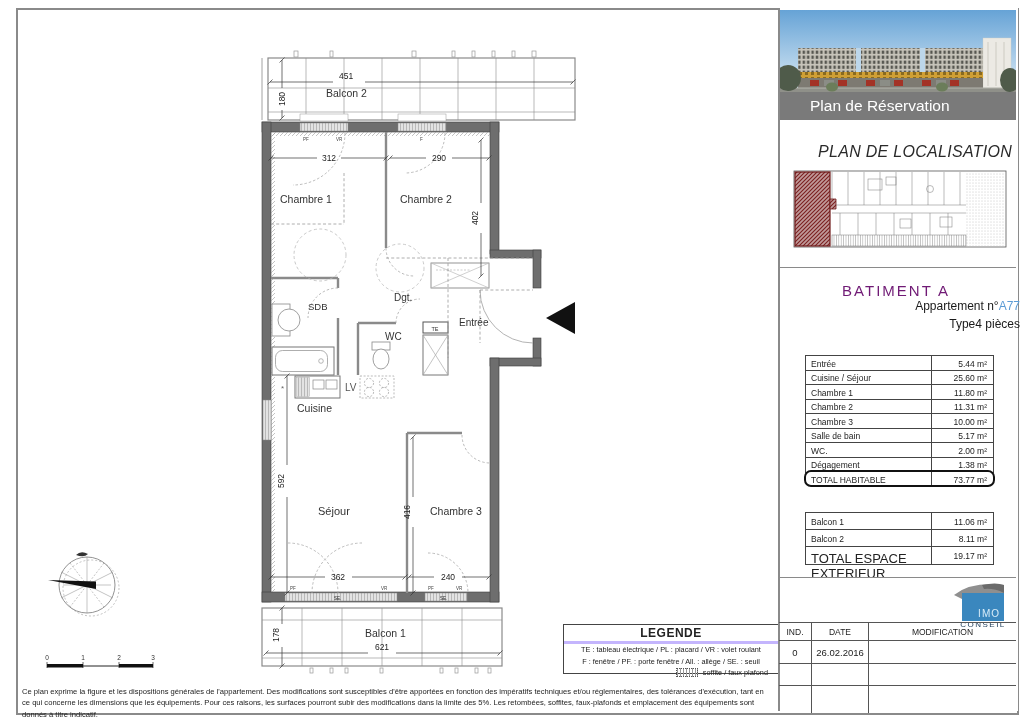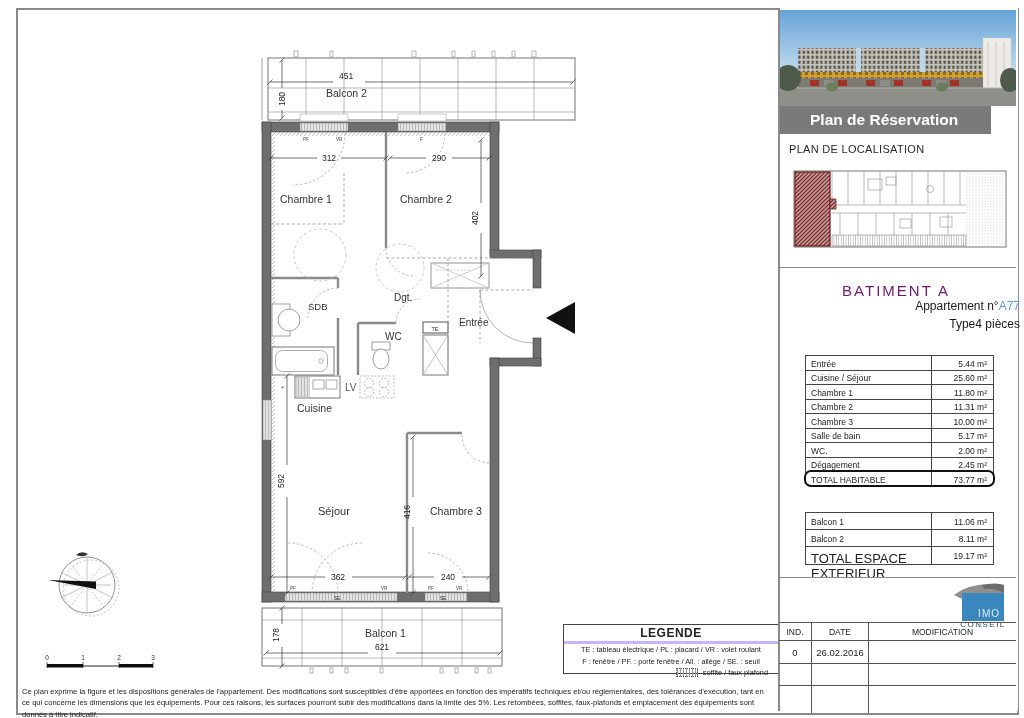--- a/index.html
+++ b/index.html
@@ -13,23 +13,23 @@
   .legend{position:absolute;left:563px;top:624px;width:216px;height:50px;border:1px solid #444;background:#fff;box-sizing:border-box;}
   .legend-title{border-bottom:3px solid #c4b5fd;font-size:12px;font-weight:bold;text-align:center;height:16px;line-height:16px;letter-spacing:.5px;}
   .legend-line{font-size:7.3px;text-align:center;line-height:1.48;color:#222;margin-top:1px;}
   .legend-line3{display:flex;justify-content:flex-end;align-items:center;gap:5px;padding-right:10px;font-size:7.3px;color:#222;}
   .soffit-swatch{display:inline-block;width:20px;height:7px;border:1px dotted #555;
        background:repeating-linear-gradient(90deg,#999 0 1px,transparent 1px 3px);}
   .disclaimer{position:absolute;left:22px;top:686px;width:748px;font-size:7.6px;line-height:1.5;color:#222;text-align:left;}
   
   .sidebar{position:absolute;left:778px;top:8px;width:238px;height:703px;border-left:2px solid #8a8a8a;background:#fff;}
   .photo{position:absolute;left:780px;top:10px;width:236px;height:96px;}
-  .banner{position:absolute;left:780px;top:106px;width:211px;height:28px;background:#7a7a7a;color:#fff;
-          font-size:15.5px;font-weight:bold;line-height:28px;padding-left:30px;box-sizing:border-box;}
-  .locl-title{position:absolute;left:789px;top:143px;font-size:11px;color:#2a2a2a;letter-spacing:.3px;}
+  .banner{position:absolute;left:780px;top:92px;width:236px;height:28px;background:#7a7a7a;color:#fff;
+          font-size:15.5px;font-weight:normal;line-height:28px;padding-left:30px;box-sizing:border-box;}
+  .locl-title{position:absolute;left:818px;top:143px;font-size:16px;color:#2a2a2a;letter-spacing:.3px;font-style:italic;}
   .locl-svg{position:absolute;left:780px;top:161px;width:236px;height:97px;}
   .sb-divider{position:absolute;left:778px;width:238px;border-top:1.5px solid #8a8a8a;}
   .batiment{position:absolute;left:780px;top:282px;width:232px;text-align:center;font-size:15px;letter-spacing:2px;color:#701a75;}
   .info-row{position:absolute;left:806px;width:214px;display:flex;justify-content:flex-end;font-size:12px;color:#1a1a1a;}
   .accent{color:#5b9bd5;}
   .tbl{position:absolute;left:805px;width:189px;border:1px solid #444;box-sizing:border-box;background:#fff;}
   .tbl-row{display:flex;border-bottom:1px solid #444;height:14.5px;box-sizing:border-box;}
   .tbl-row:last-child{border-bottom:none;}
   .tbl-name{flex:1;font-size:8.5px;padding:2.5px 0 0 5px;}
   .tbl-area{width:62px;border-left:1px solid #444;font-size:8.5px;text-align:right;padding:2.5px 6px 0 0;box-sizing:border-box;}
@@ -417,21 +417,21 @@
     <div class="tbl-row">
         <div class="tbl-name">Salle de bain</div>
         <div class="tbl-area">5.17 m²</div>
       </div>
     <div class="tbl-row">
         <div class="tbl-name">WC.</div>
         <div class="tbl-area">2.00 m²</div>
       </div>
     <div class="tbl-row">
         <div class="tbl-name">Dégagement</div>
-        <div class="tbl-area">2.45 m²</div>
+        <div class="tbl-area">1.38 m²</div>
       </div>
   </div>
   <div class="tbl-total" style="top:470px;border-radius:7px;">
     <div class="tbl-name">TOTAL HABITABLE</div>
     <div class="tbl-area">73.77 m²</div>
   </div>
 
   <div class="tbl" style="top:512px;">
     <div class="tbl-row b-row">
         <div class="tbl-name">Balcon 1</div>

